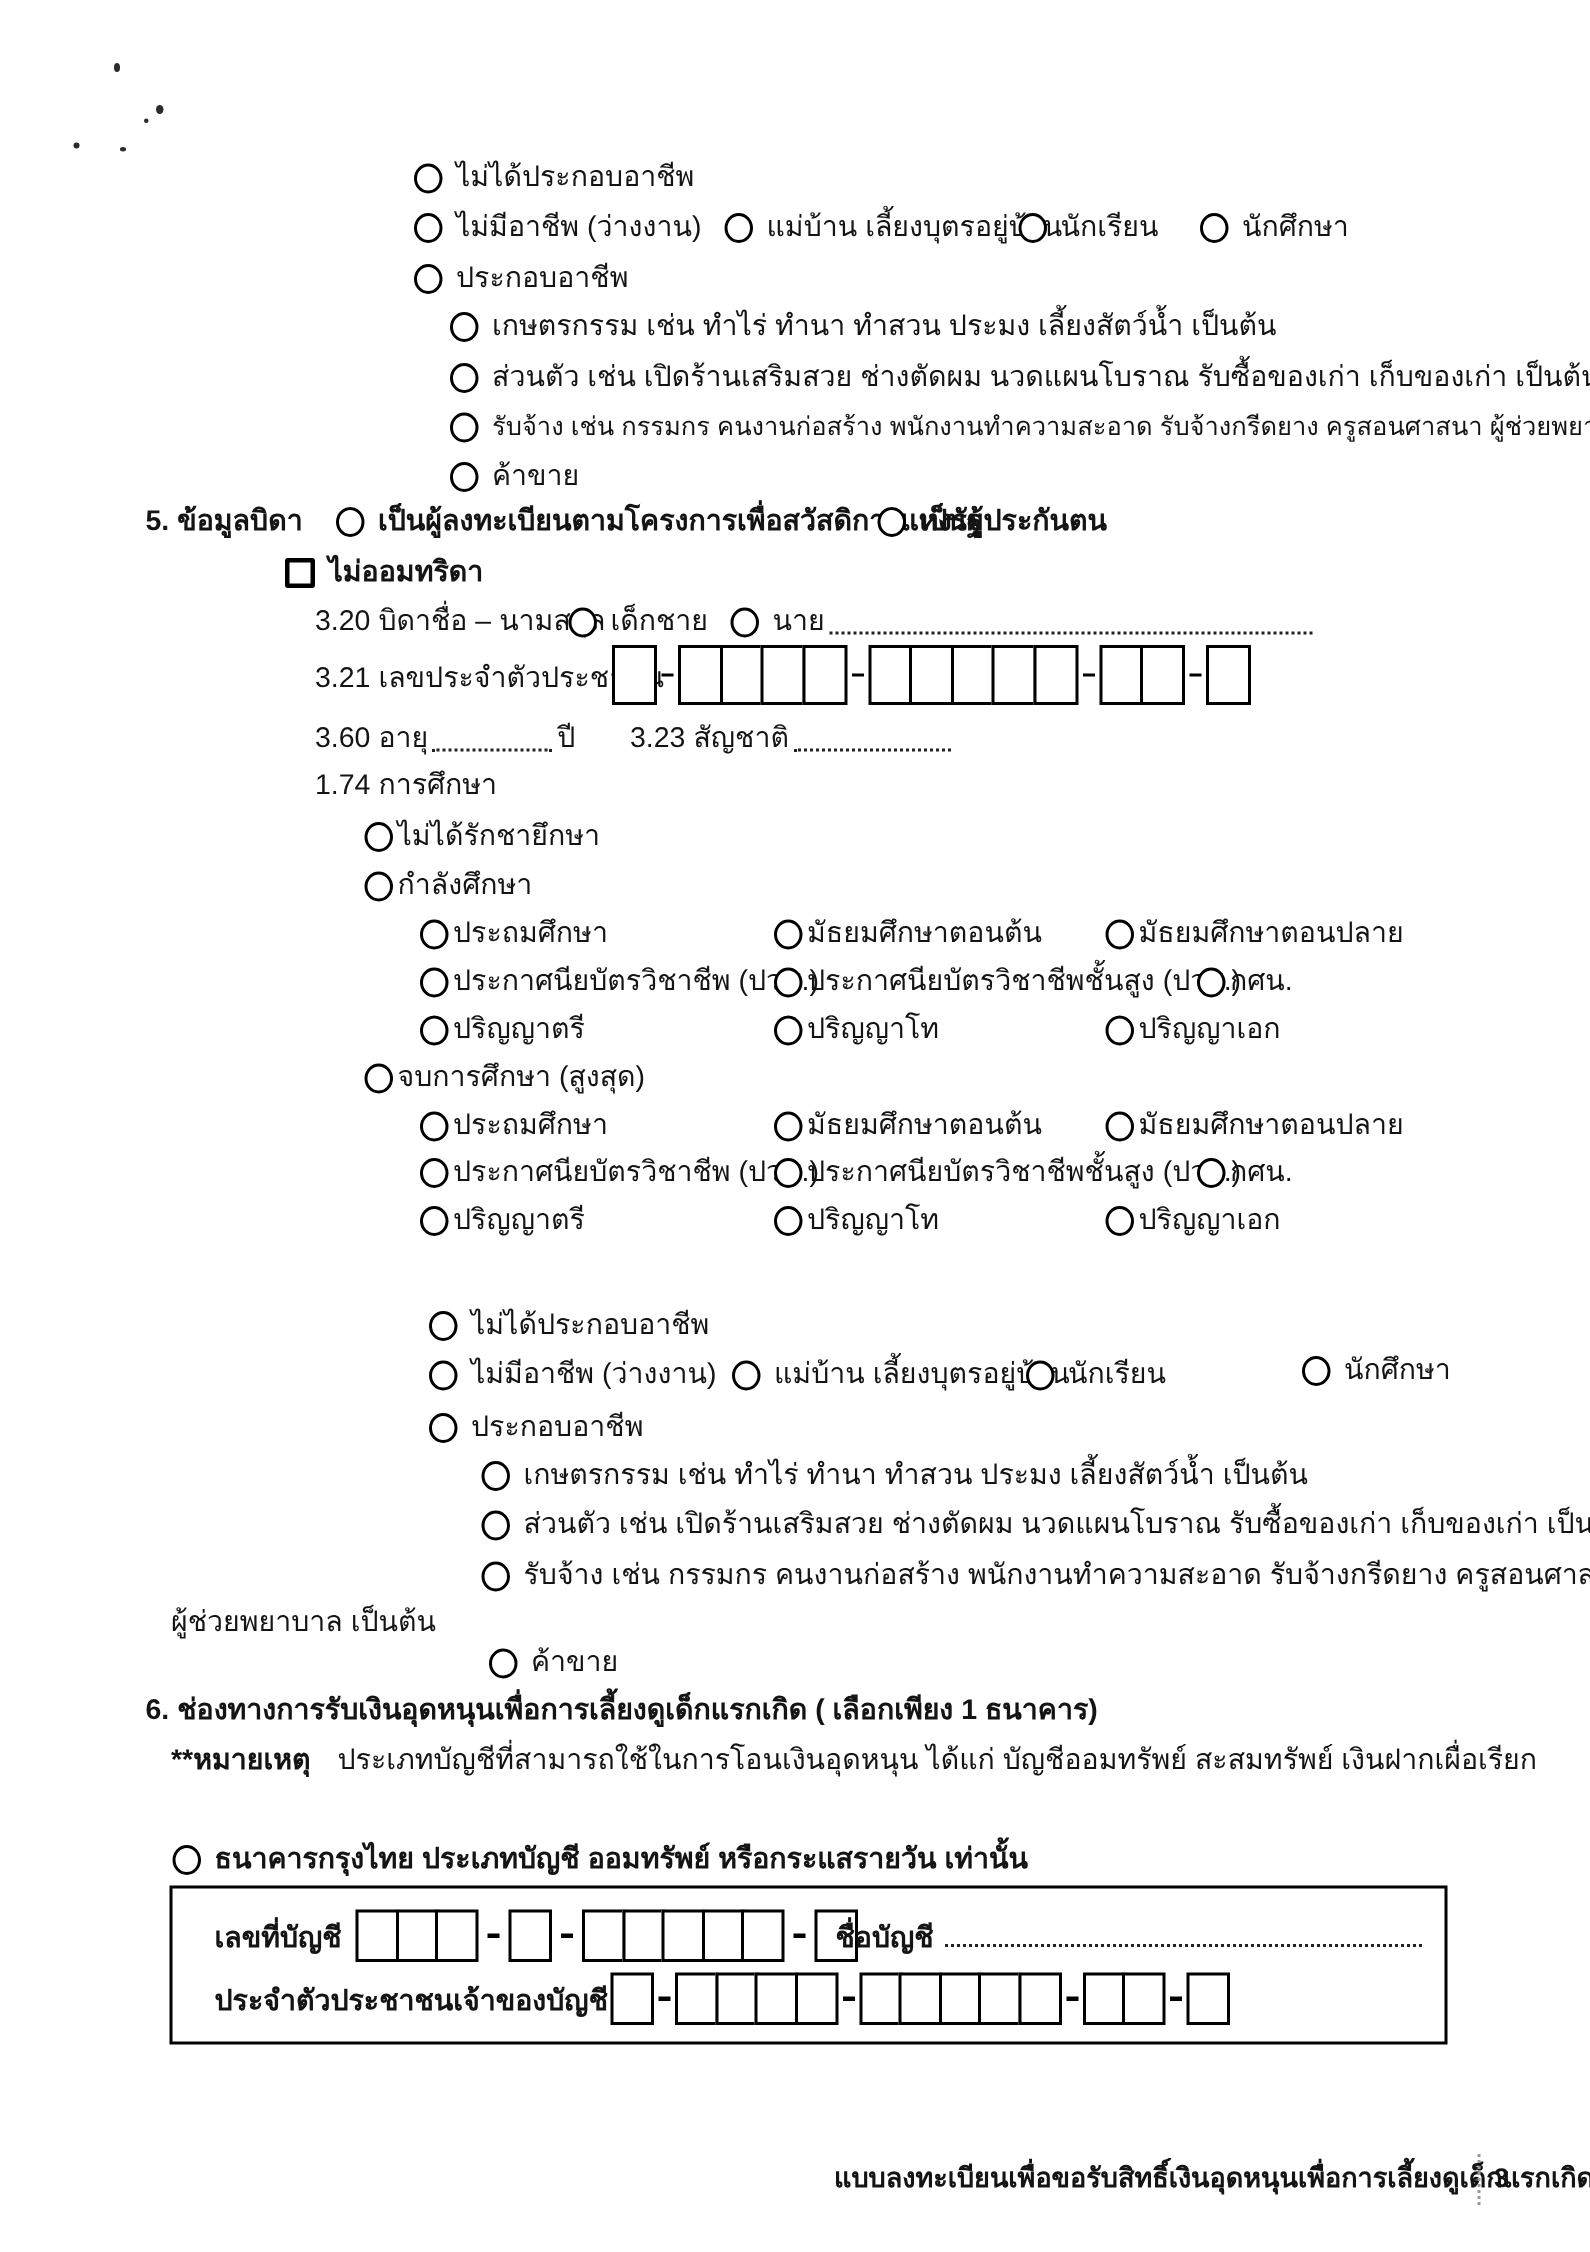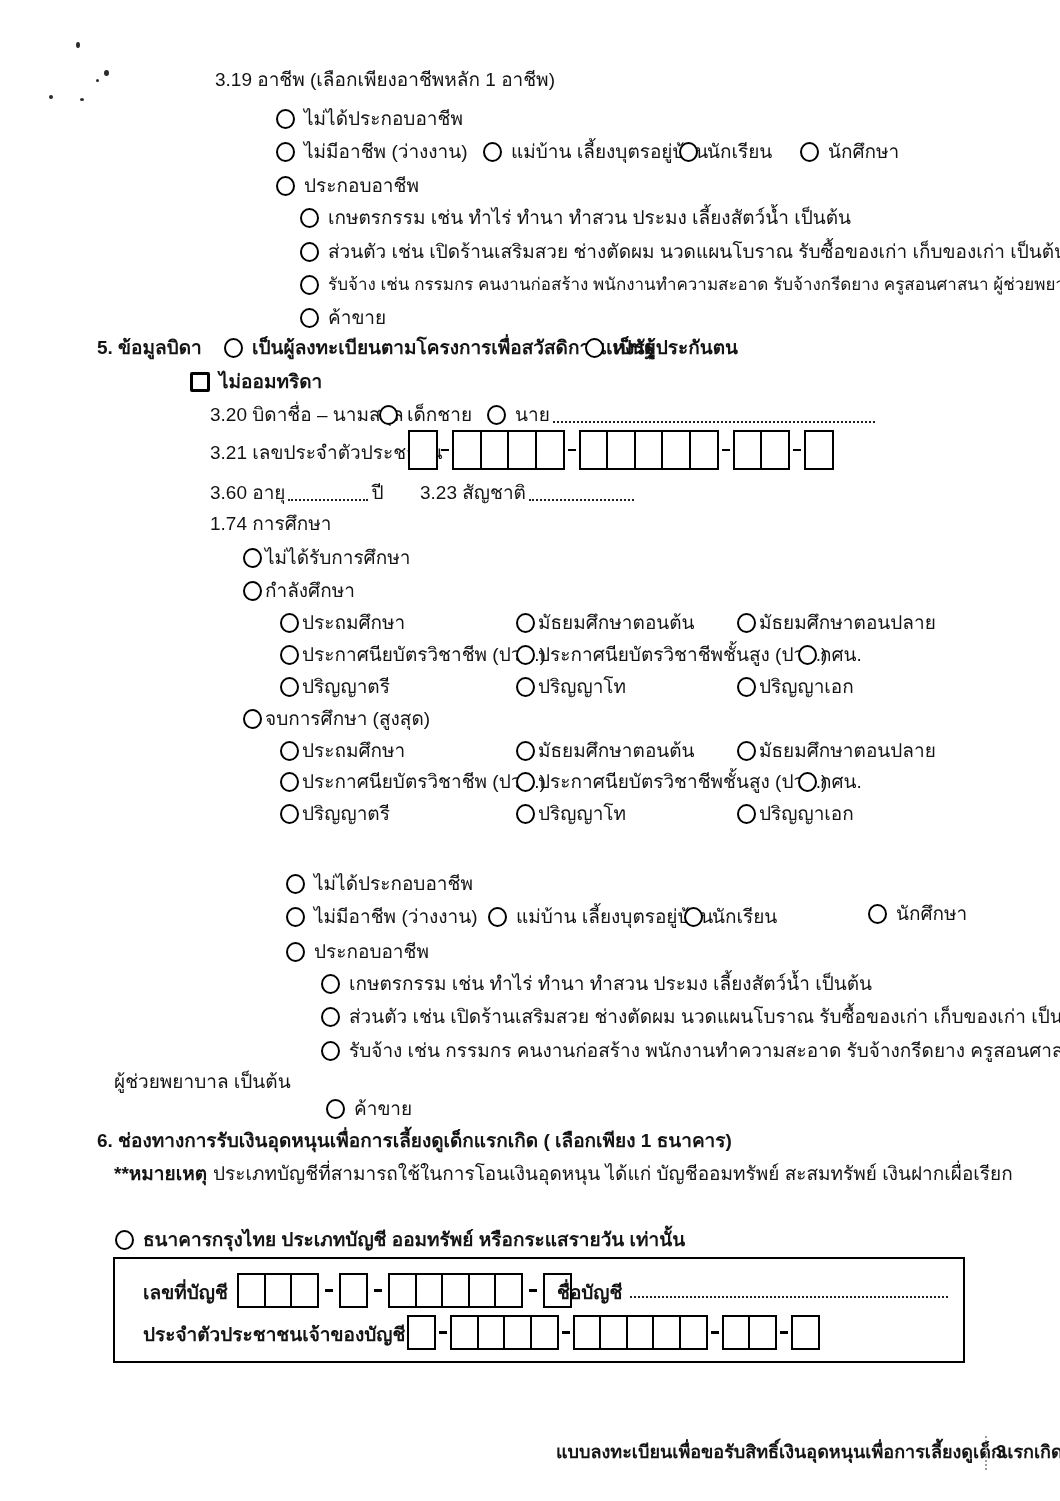--- a/index.html
+++ b/index.html
@@ -34,21 +34,20 @@
 <body>
 
 <div class="page">
 
   <div class="speck" style="left:76px;top:42px;width:4px;height:6px"></div>
   <div class="speck" style="left:104px;top:70px;width:5px;height:6px"></div>
   <div class="speck" style="left:96px;top:79px;width:3px;height:3px"></div>
   <div class="speck" style="left:49px;top:95px;width:4px;height:4px"></div>
   <div class="speck" style="left:80px;top:98px;width:4px;height:3px"></div>
 
-  <div class="line" style="left:215px;top:68px">3.19 อาชีพ (เลือกเพียงอาชีพหลัก 1 อาชีพ)</div>
 
   <div class="line" style="left:276px;top:107px">
     <span class="radio"></span>
     <span>ไม่ได้ประกอบอาชีพ</span>
   </div>
 
   <div class="line" style="left:276px;top:140px">
     <span class="radio"></span>
     <span>ไม่มีอาชีพ (ว่างงาน)</span>
   </div>
@@ -151,21 +150,21 @@
   </div>
   <div class="line" style="left:420px;top:481px">
     <span>3.23 สัญชาติ</span>
     <span class="dots" style="width:105px"></span>
   </div>
 
   <div class="line" style="left:210px;top:512px">1.74 การศึกษา</div>
 
   <div class="line" style="left:243px;top:546px">
     <span class="radio tight"></span>
-    <span>ไม่ได้รับการศึกษา</span>
+    <span>ไม่ได้รักชายึกษา</span>
   </div>
   <div class="line" style="left:243px;top:579px">
     <span class="radio tight"></span>
     <span>กำลังศึกษา</span>
   </div>
 
   <div class="line" style="left:280px;top:611px">
     <span class="radio tight"></span>
     <span>ประถมศึกษา</span>
   </div>
@@ -293,21 +292,21 @@
   </div>
   <div class="line" style="left:326px;top:1097px">
     <span class="radio"></span>
     <span>ค้าขาย</span>
   </div>
 
   <div class="line b" style="left:97px;top:1129px">6. ช่องทางการรับเงินอุดหนุนเพื่อการเลี้ยงดูเด็กแรกเกิด ( เลือกเพียง 1 ธนาคาร)</div>
 
   <div class="line" style="left:114px;top:1162px">
     <span class="b">**หมายเหตุ</span>
-    <span style="margin-left:6px">ประเภทบัญชีที่สามารถใช้ในการโอนเงินอุดหนุน ได้แก่ บัญชีออมทรัพย์ สะสมทรัพย์ เงินฝากเผื่อเรียก</span>
+    <span style="margin-left:18px">ประเภทบัญชีที่สามารถใช้ในการโอนเงินอุดหนุน ได้แก่ บัญชีออมทรัพย์ สะสมทรัพย์ เงินฝากเผื่อเรียก</span>
   </div>
 
   <div class="line b" style="left:115px;top:1228px">
     <span class="radio"></span>
     <span>ธนาคารกรุงไทย ประเภทบัญชี ออมทรัพย์  หรือกระแสรายวัน เท่านั้น</span>
   </div>
 
   <div class="bankbox">
 
     <div class="line b" style="left:28px;top:22px">เลขที่บัญชี</div>

